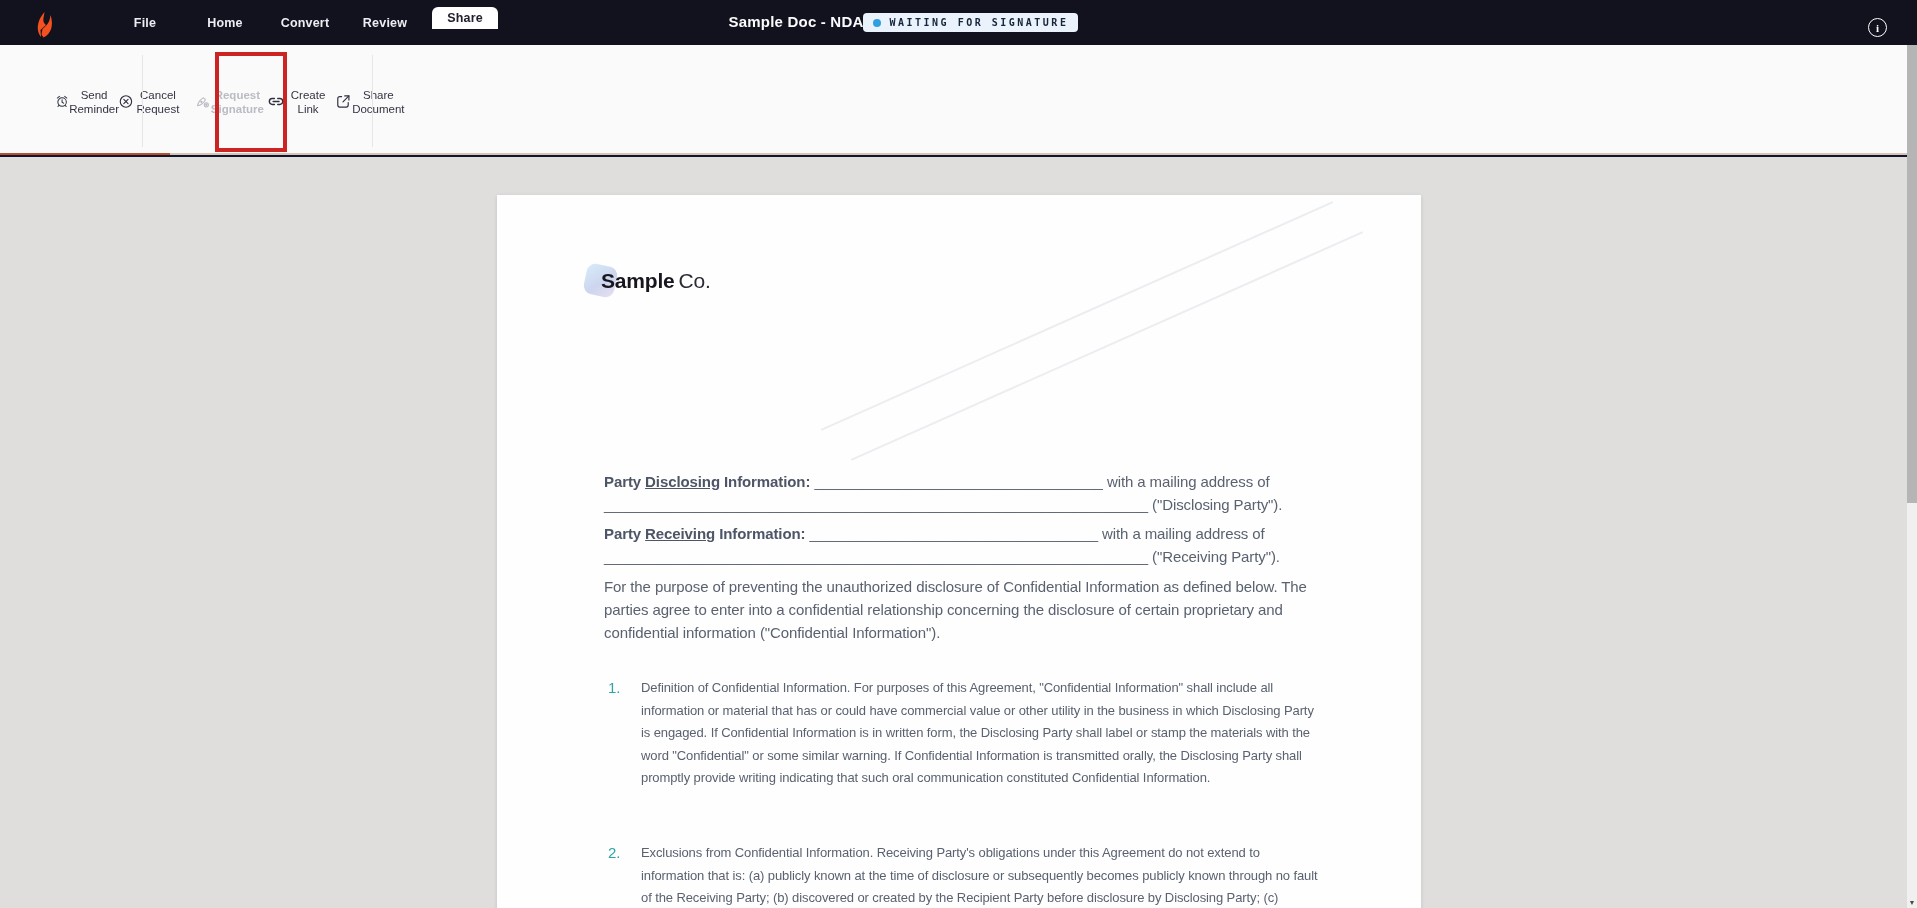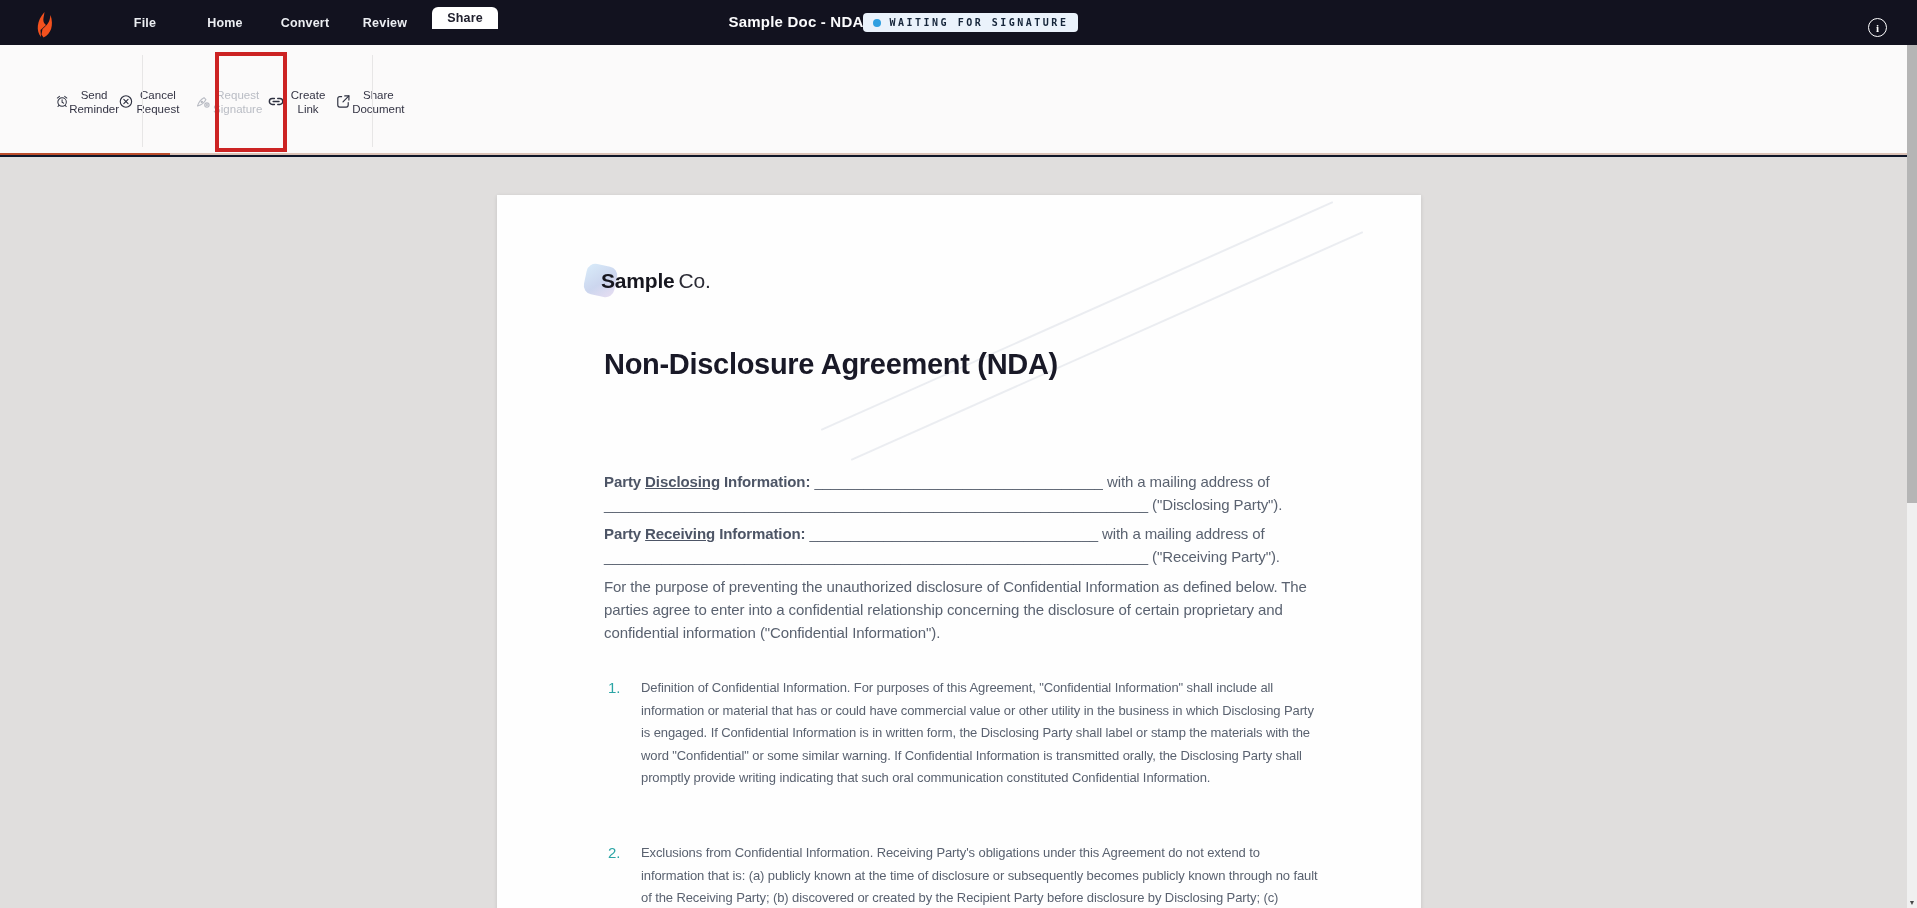--- a/index.html
+++ b/index.html
@@ -29,21 +29,21 @@
 
   
   .ribbon { position:absolute; left:0; top:45px; width:1917px; height:110px; background:#fbfafa;
             border-bottom:2px solid #dcc3b7; z-index:20; }
   .ribbon-accent { position:absolute; left:0; bottom:-2px; width:170px; height:2px; background:#bc4e2c; }
   .rbtn { position:absolute; top:12px; width:64px; height:90px; display:flex; flex-direction:row;
           align-items:center; cursor:pointer;margin-left:47px; }
   .rbtn .ricon { width:27px; height:27px; margin-top:5px; margin-bottom:7px; }
   .rbtn .rlabel { font-size:11.5px; line-height:14.5px; text-align:center; color:#343444; }
   .rbtn.disabled { cursor:default; }
-  .rbtn.disabled .rlabel { color:#b9bcc4; }
+  .rbtn.disabled .rlabel { color:#b9bcc4;font-weight:bold; }
   .rbtn svg { stroke:#2e3140; }
   .rbtn.disabled svg { stroke:#b9bcc4; }
   .rdivider { position:absolute; top:10px; width:1px; height:92px; background:#e7e6e6; }
   .highlight-box { position:absolute; left:215px; top:7px; width:72px; height:100px;
                    border:4px solid #cc2323; z-index:25; pointer-events:none; }
 
   
   .canvas { position:absolute; left:0; top:157px; width:1907px; height:751px; background:#e0dedd; }
   .page { position:absolute; left:497px; top:38px; width:924px; height:760px; background:#fefefe;
           box-shadow:0 1px 4px rgba(0,0,0,.12); overflow:hidden; }
@@ -178,21 +178,20 @@
       <div class="wm-line wm1"></div>
       <div class="wm-line wm2"></div>
 
       <div class="co-logo">
         <div class="co-logo-mark"></div>
         <div class="co-logo-text">
           <span class="co-logo-bold">Sample</span><span class="co-logo-light">Co.</span>
         </div>
       </div>
 
-      <div class="doc-heading">Non-Disclosure Agreement (NDA)</div>
 
 
       <div class="blk doc-body party1">
         <div><span class="party-label"><span>Party </span><span class="ul">Disclosing</span><span> Information:</span></span><span> ___________________________________ with a mailing address of</span></div>
         <div>__________________________________________________________________ ("Disclosing Party").</div>
       </div>
 
       <div class="blk doc-body party2">
         <div><span class="party-label"><span>Party </span><span class="ul">Receiving</span><span> Information:</span></span><span> ___________________________________ with a mailing address of</span></div>
         <div>__________________________________________________________________ ("Receiving Party").</div>

